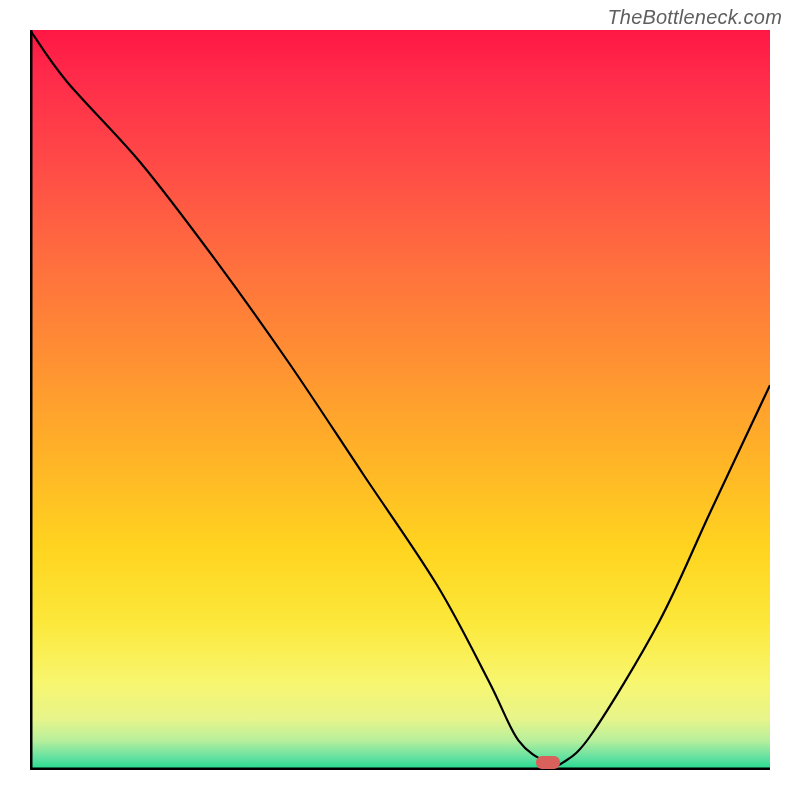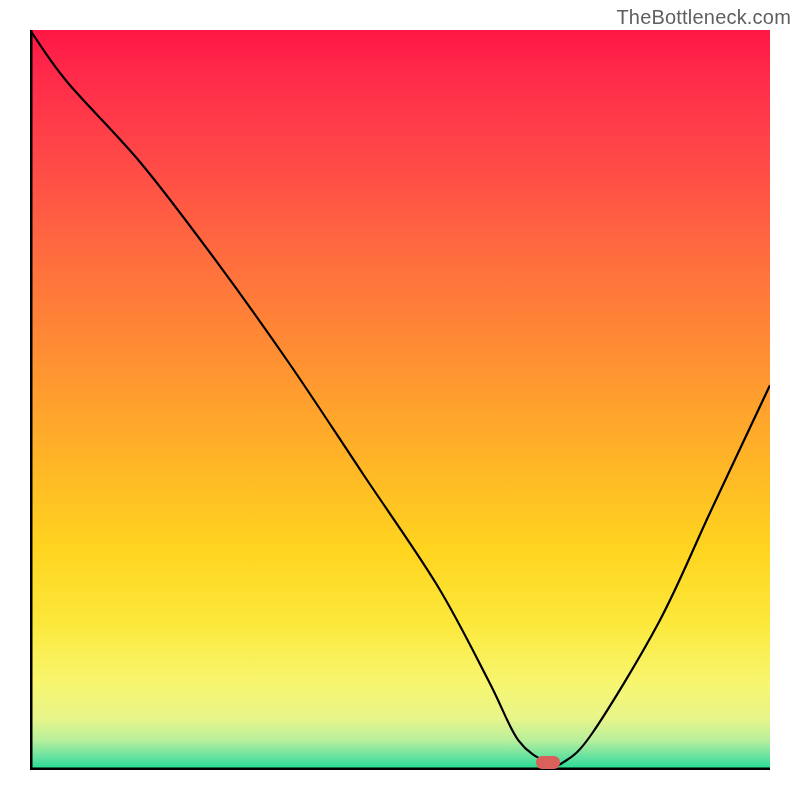--- a/index.html
+++ b/index.html
@@ -7,26 +7,27 @@
     width: 800px;
     height: 800px;
     background: #fff;
     font-family: Arial, sans-serif;
     position: relative;
     overflow: hidden;
   }
   .watermark {
     position: absolute;
     top: 6px;
-    right: 9px;
+    right: 18px;
     font-size: 20px;
     color: #5f5f5f;
     font-weight: 500;
     z-index: 10;
     letter-spacing: 0.2px;
+    font-style: italic;
   }
   .chart-wrap {
     position: absolute;
     top: 30px;
     left: 30px;
     width: 740px;
     height: 740px;
   }
   svg { display: block; }
 </style>

